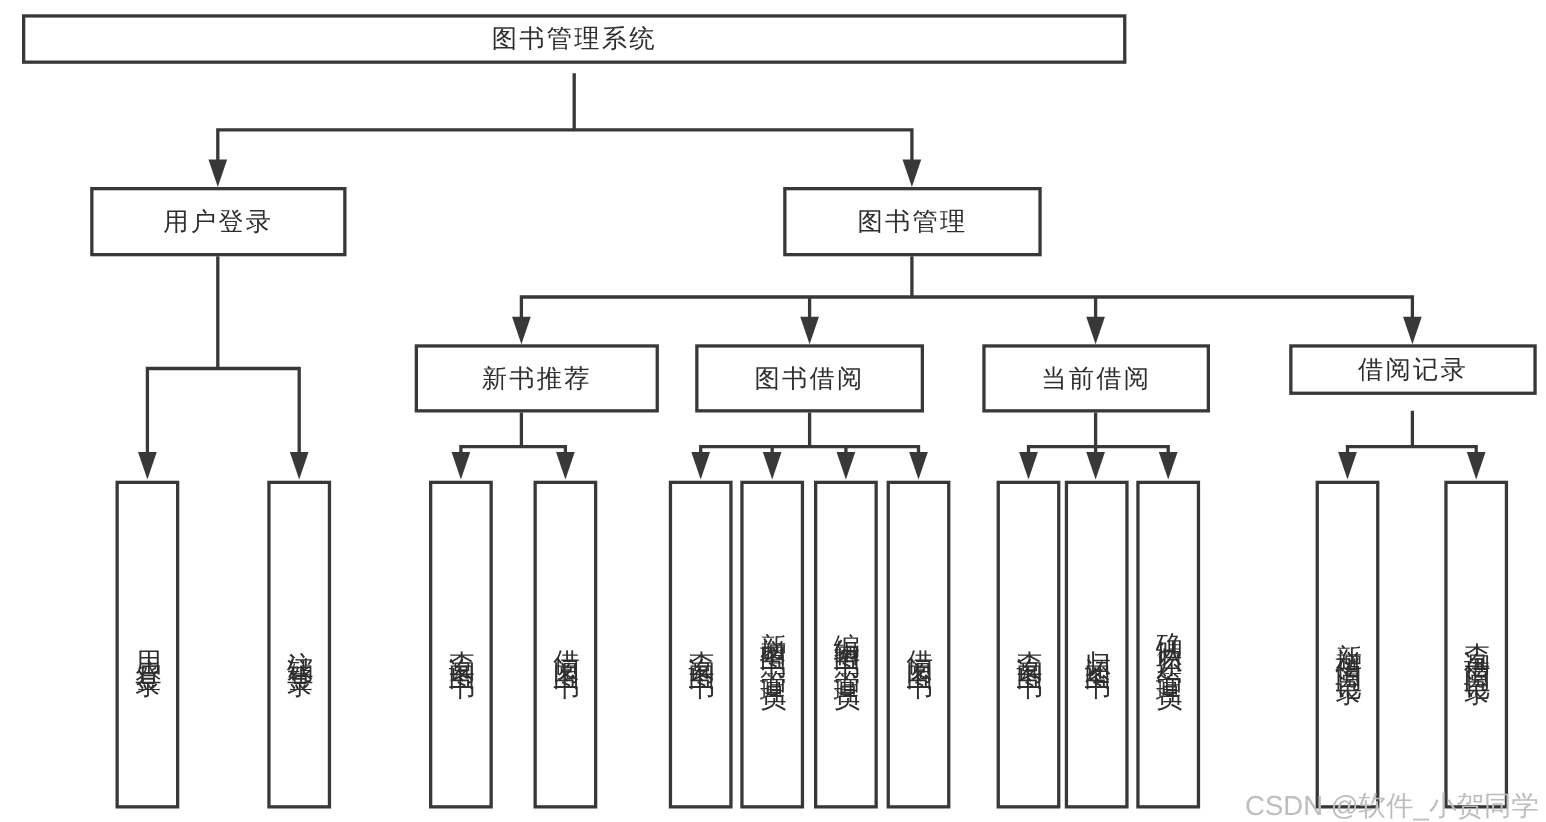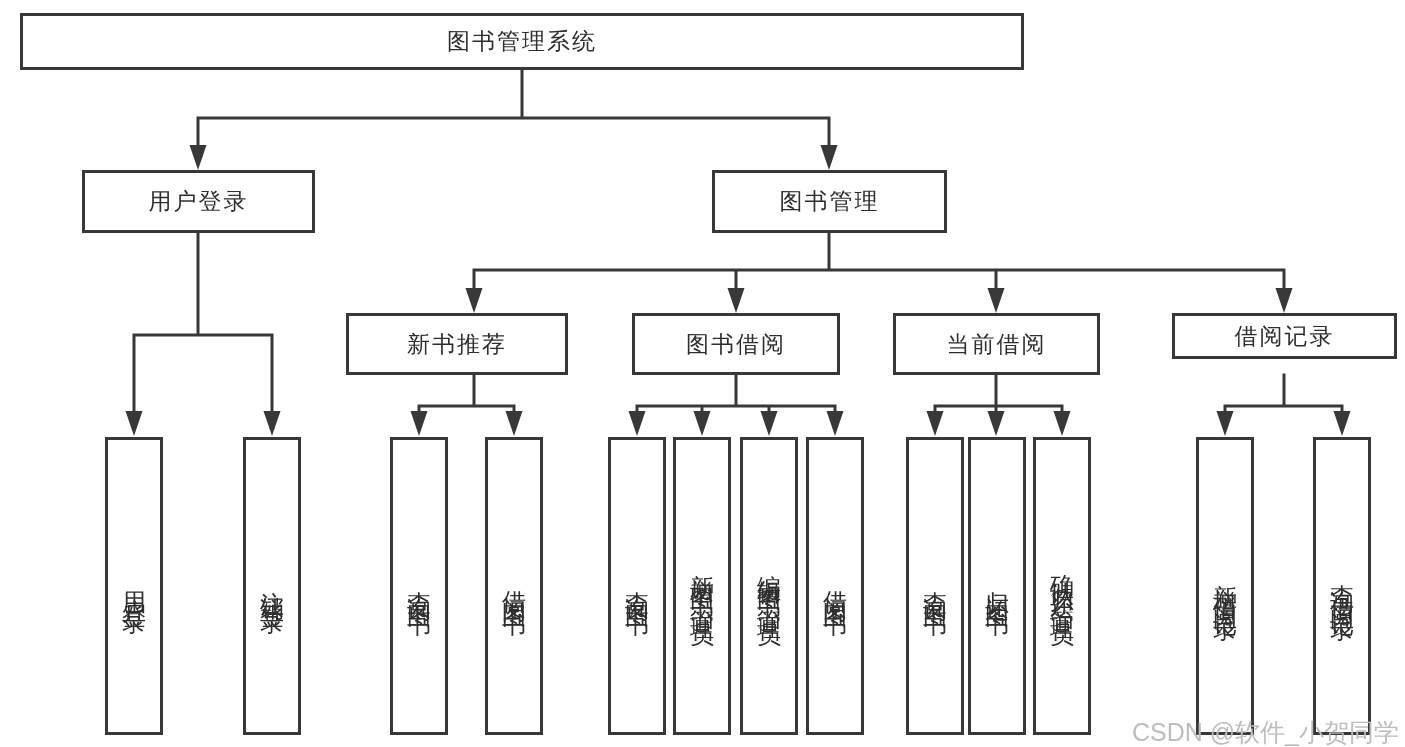--- a/index.html
+++ b/index.html
@@ -39,26 +39,26 @@
     height:298px;
     font-size:24px;
   }
   .leaf span{
     writing-mode:vertical-lr;
     text-orientation:mixed;
     letter-spacing:7px;
     line-height:1;
   }
   
-  .n-root{left:20px;top:13px;width:1004px;height:57px;text-align:center;}
+  .n-root{left:20px;top:13px;width:1004px;height:45px;text-align:center;}
   
   .n-login{left:82px;top:170px;width:233px;height:63px;}
   .n-mgmt{left:712px;top:170px;width:235px;height:63px;text-align:center;}
   
-  .n-rec{left:346px;top:313px;width:222px;height:62px;}
+  .n-rec{left:377px;top:313px;width:222px;height:62px;}
   .n-bor{left:632px;top:313px;width:208px;height:62px;}
   .n-cur{left:893px;top:313px;width:207px;height:62px;}
   .n-hist{left:1172px;top:313px;width:225px;height:46px;}
   
   .lf0{left:105px;}  .lf1{left:243px;}
   .lf2{left:390px;}  .lf3{left:485px;}
   .lf4{left:608px;}  .lf5{left:673px;}  .lf6{left:740px;}  .lf7{left:806px;}
   .lf8{left:906px;}  .lf9{left:968px;}  .lf10{left:1033px;}
   .lf11{left:1196px;} .lf12{left:1313px;}
   .watermark{

